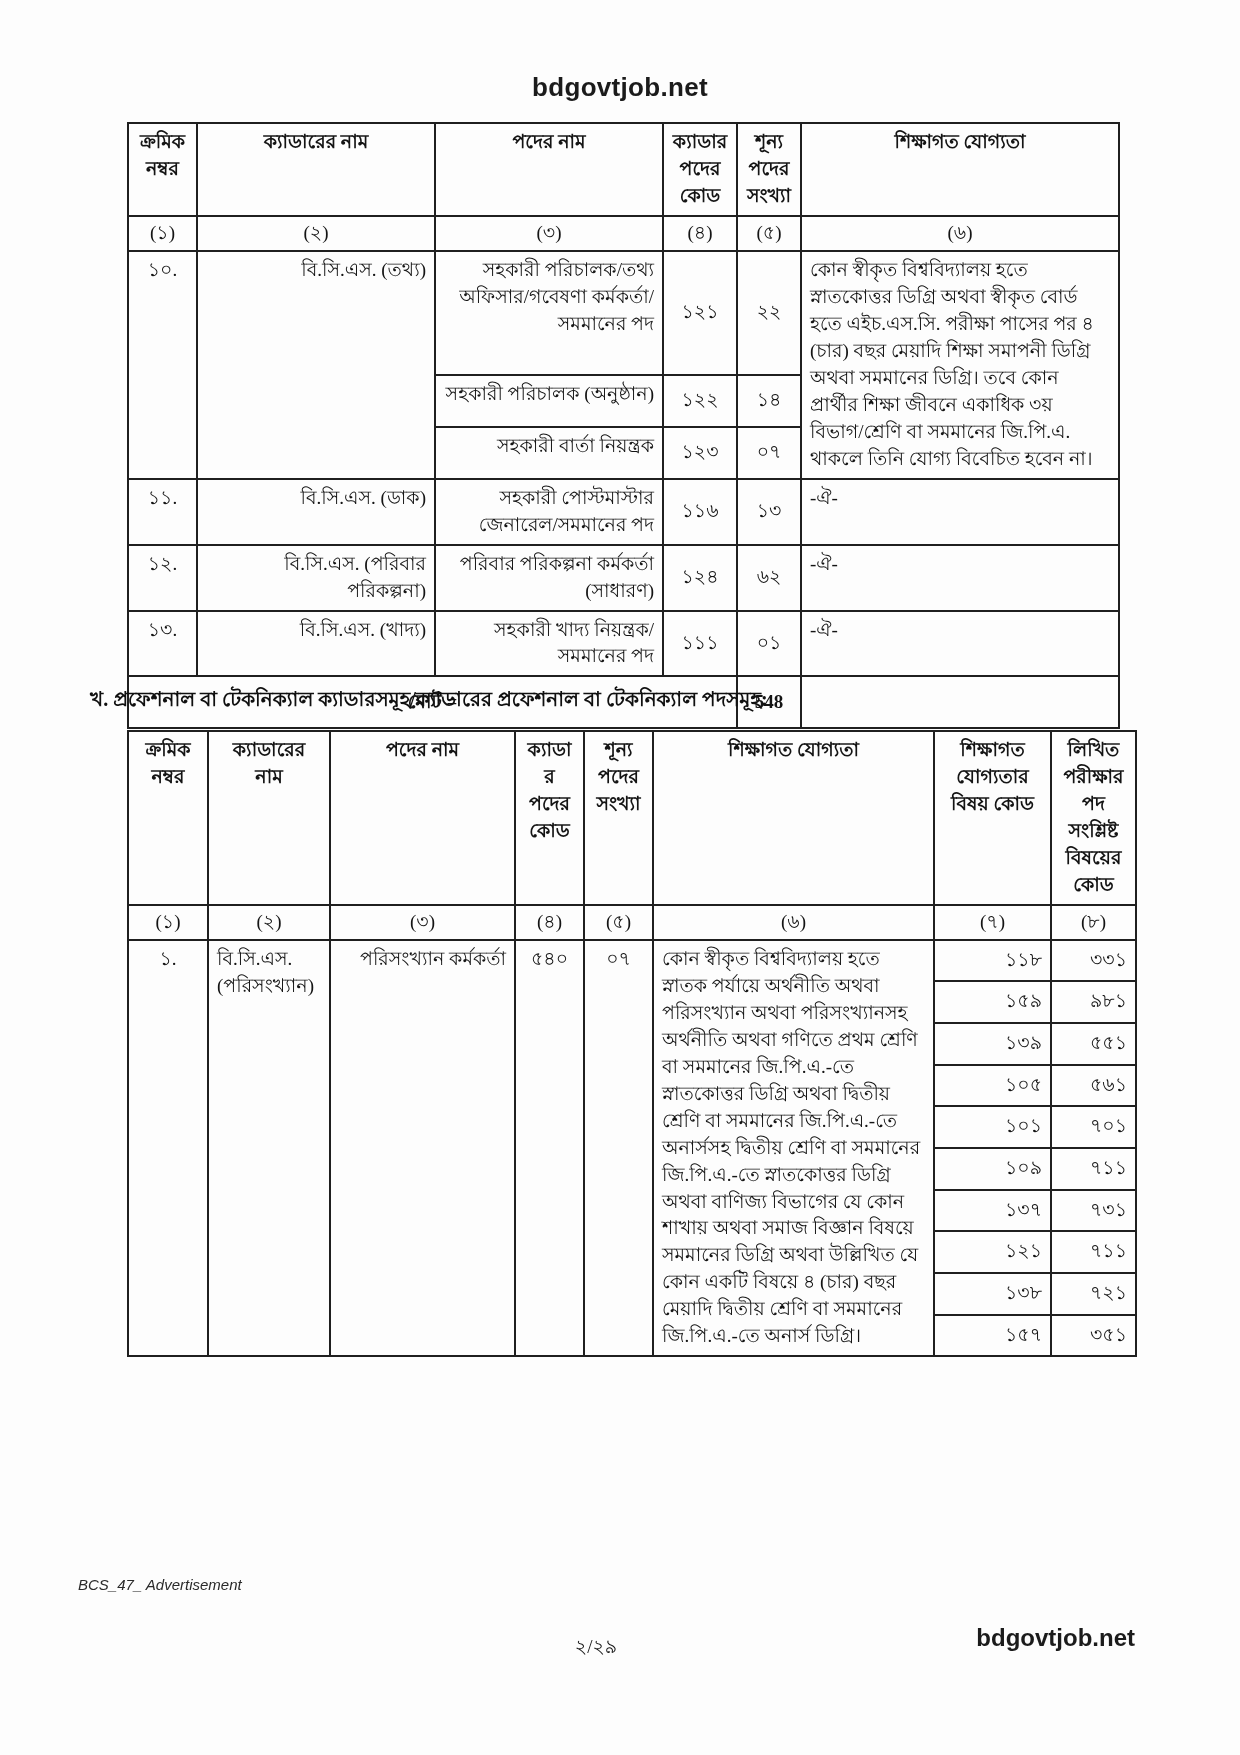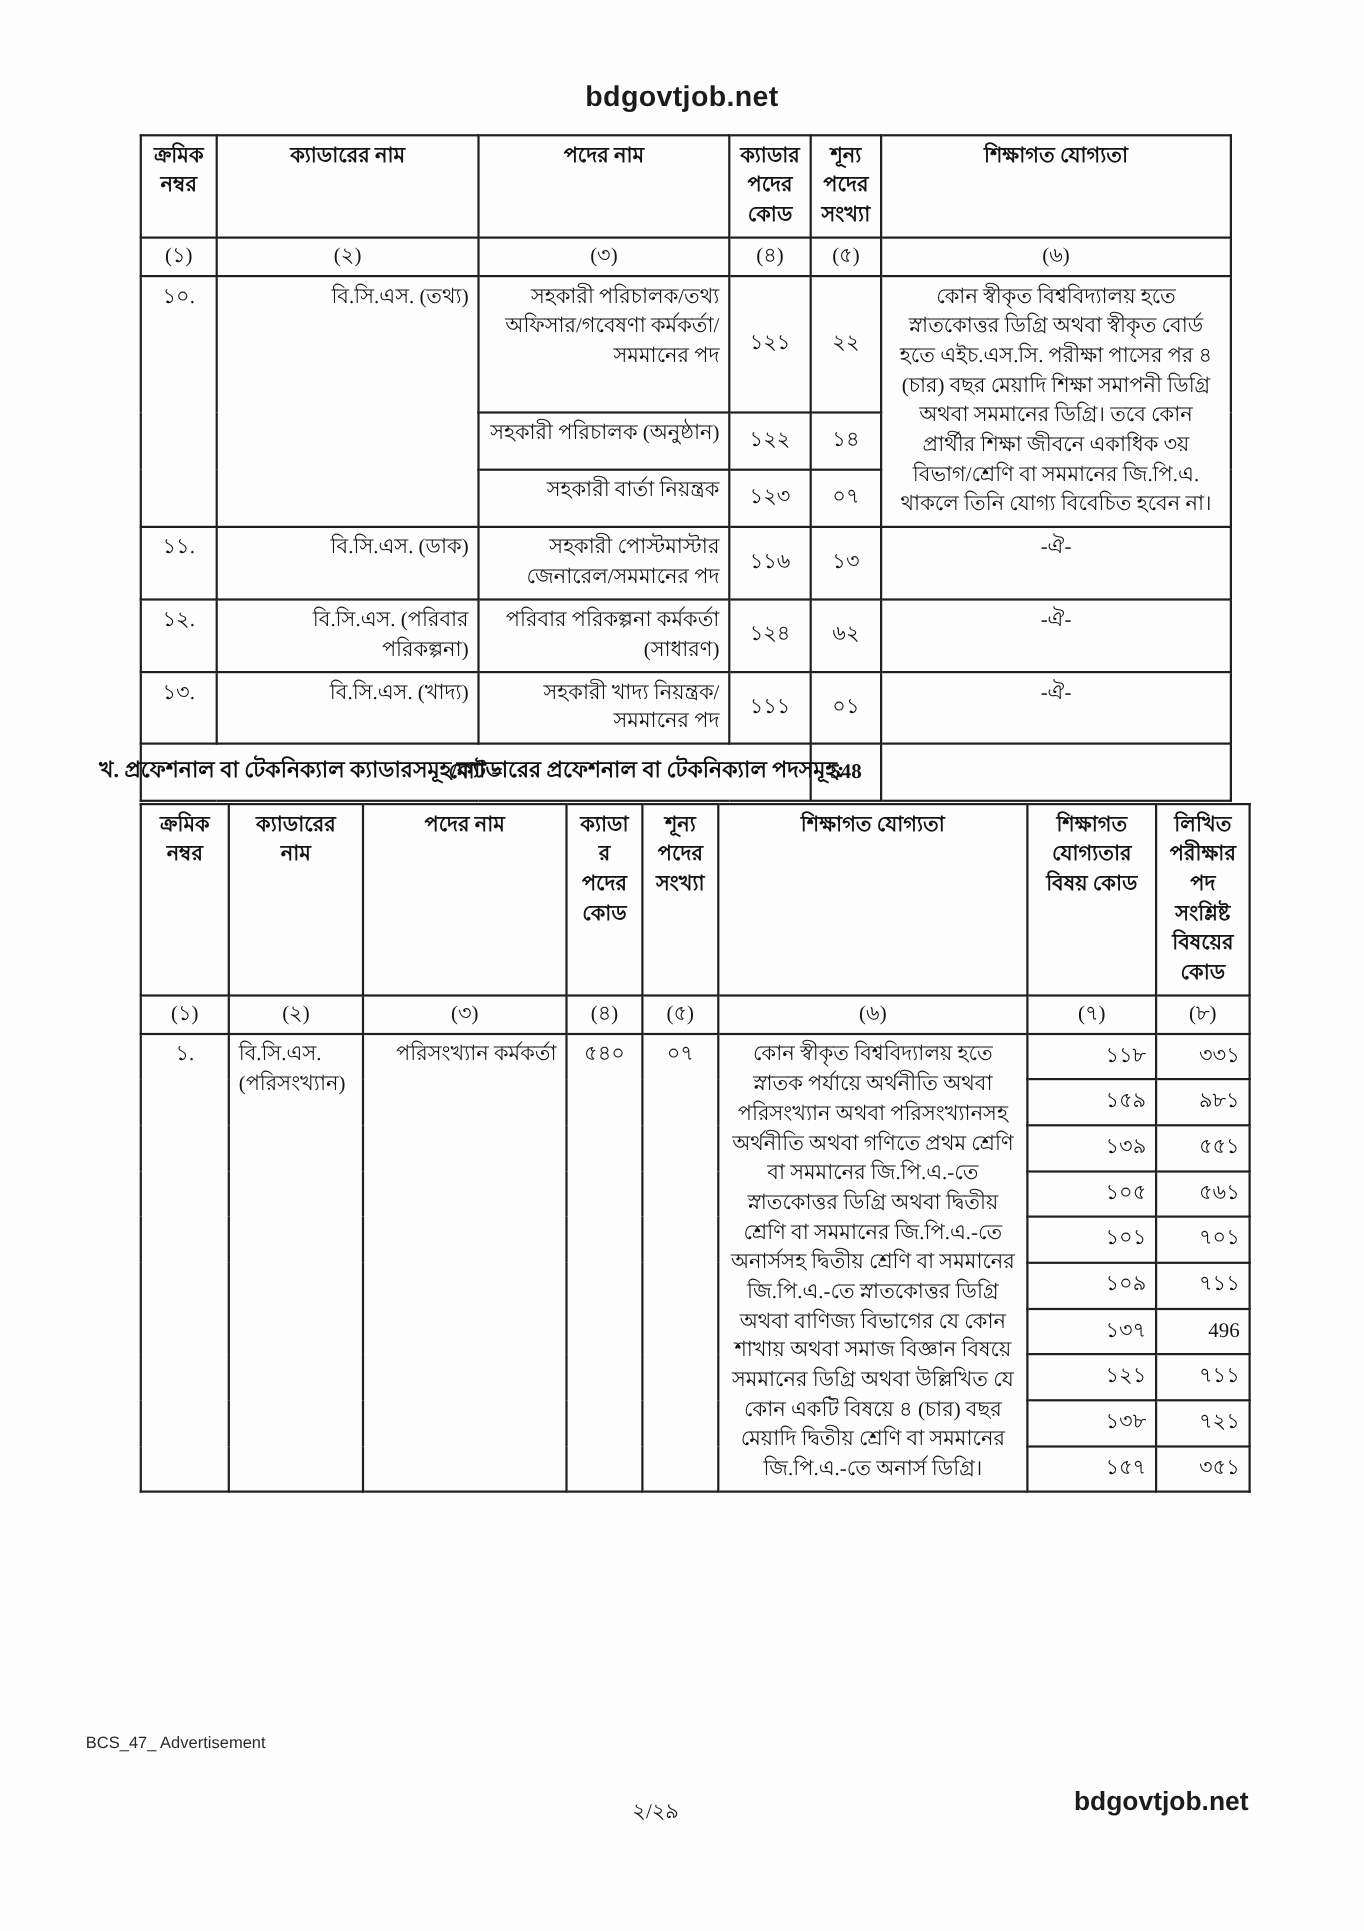--- a/index.html
+++ b/index.html
@@ -23,42 +23,42 @@
     padding:5px 8px;
     font-size:19px; line-height:1.42;
     vertical-align:top;
     word-wrap:break-word;
   }
   th { font-weight:bold; text-align:center;margin-top:43px; }
   tr.colnum td { text-align:center; padding:3px 4px; height:34px; }
   td.serial { text-align:center; }
   td.name-cell { text-align:right; }
   td.num { text-align:center; vertical-align:middle; }
-  td.qual { text-align:center;margin-left:41px; }
+  td.qual { text-align:left;margin-left:41px; }
   td.code-pair { text-align:right; height:38px; vertical-align:top; padding-top:6px; }
   td.total-label { text-align:center; font-weight:bold; vertical-align:middle; height:52px; }
   td.total-value { text-align:center; font-weight:bold; vertical-align:middle; }
   td.cadre-center { text-align:left; }
   .section-heading {
     position:absolute; top:684px; left:90px; width:1060px;
     font-size:20px; font-weight:bold; color:#101010;
   }
   .footer-page {
     position:absolute; top:1632px; left:0; width:1192px;
     text-align:center; font-size:19px;
   }
   .footer-site {
     position:absolute; top:1624px; right:105px;
     font-family:"Liberation Sans","DejaVu Sans",sans-serif;
     font-size:24px; font-weight:600; color:#1b1b1b;
   }
   .footer-doc {
     position:absolute; top:1576px; left:78px;
     font-family:"Liberation Sans","DejaVu Sans",sans-serif;
-    font-size:15px; color:#2a2a2a;
+    font-size:15px; color:#2a2a2a;font-style:italic;
   }
 </style>
 </head>
 <body>
 
 <div class="site-header">bdgovtjob.net</div>
 
 <table class="t1">
   <colgroup>
     <col style="width:69px">
@@ -198,21 +198,21 @@
     <tr>
       <td class="code-pair">১০১</td>
       <td class="code-pair">৭০১</td>
     </tr>
     <tr>
       <td class="code-pair">১০৯</td>
       <td class="code-pair">৭১১</td>
     </tr>
     <tr>
       <td class="code-pair">১৩৭</td>
-      <td class="code-pair">496</td>
+      <td class="code-pair">৭৩১</td>
     </tr>
     <tr>
       <td class="code-pair">১২১</td>
       <td class="code-pair">৭১১</td>
     </tr>
     <tr>
       <td class="code-pair">১৩৮</td>
       <td class="code-pair">৭২১</td>
     </tr>
     <tr>

